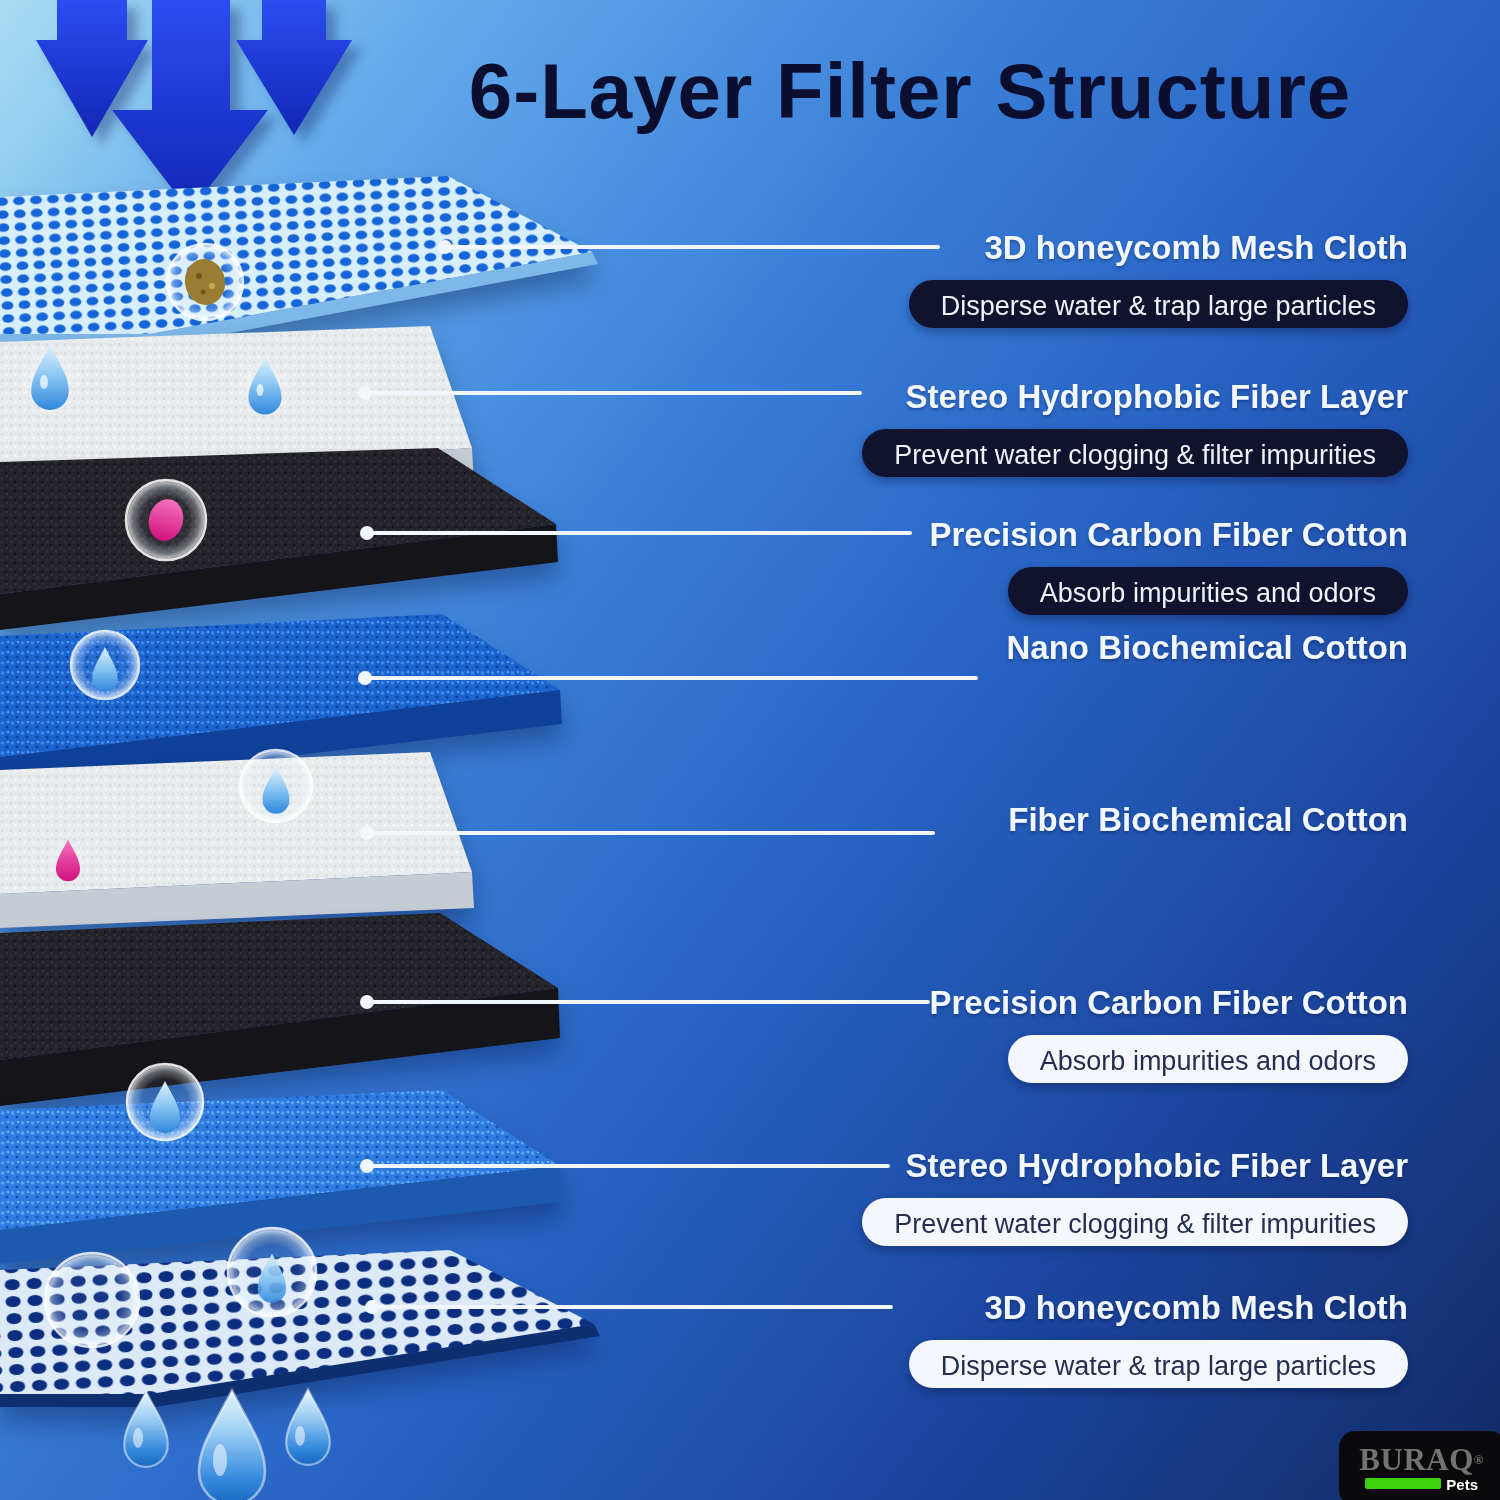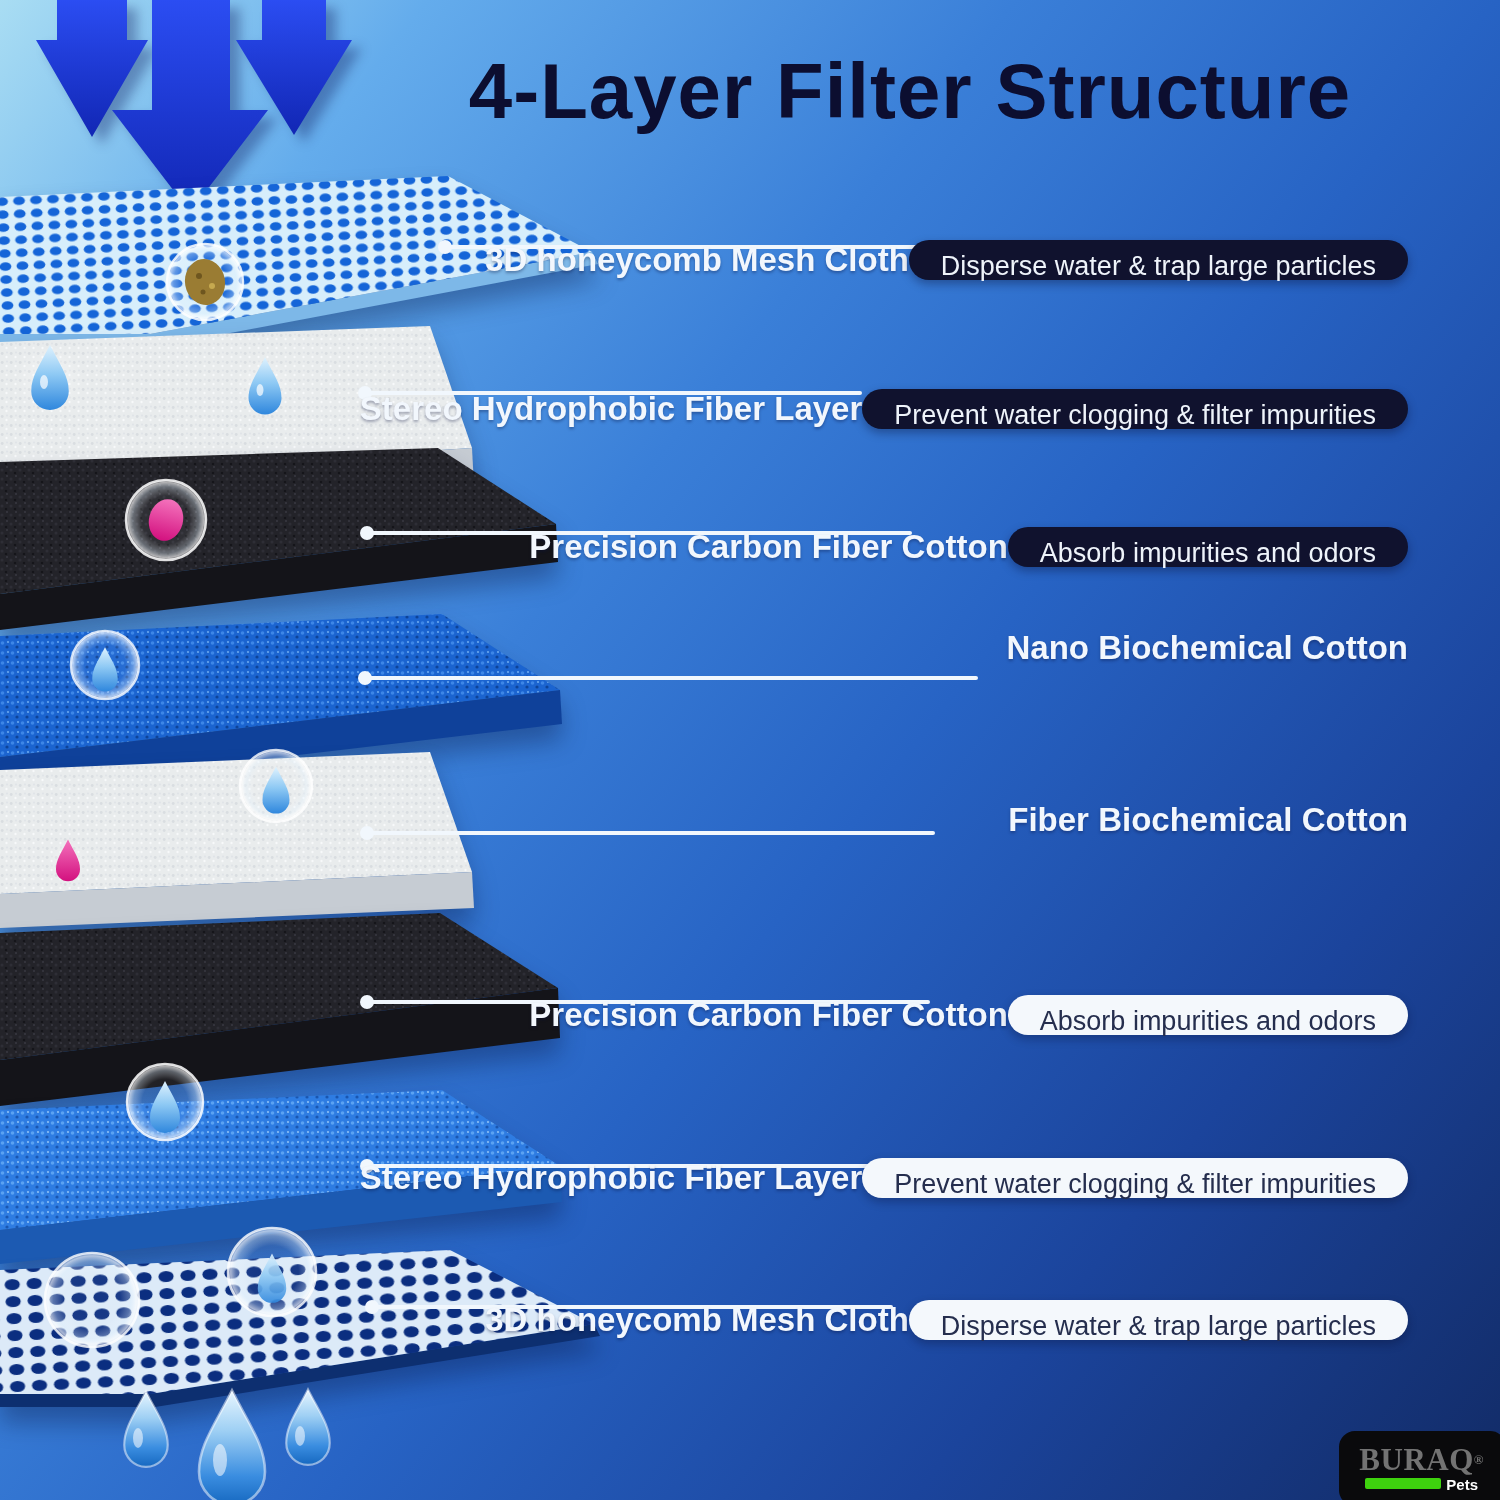--- a/index.html
+++ b/index.html
@@ -14,27 +14,27 @@
 
   .page-title{
     position:absolute;left:340px;right:20px;top:46px;margin:0;
     text-align:center;font-size:78px;font-weight:800;letter-spacing:1px;
     color:#0c0e30;
   }
 
   .cline{position:absolute;height:4px;background:#f1f7fd;border-radius:3px;}
   .cline::before{content:"";position:absolute;left:-7px;top:-5px;width:14px;height:14px;border-radius:50%;background:#f1f7fd;}
 
-  .callout{position:absolute;right:92px;display:flex;flex-direction:row;align-items:flex-end;}
+  .callout{position:absolute;right:92px;display:flex;flex-direction:column;align-items:flex-end;}
   .c-title{
     font-size:33px;font-weight:700;color:#f2f7fd;line-height:40px;white-space:nowrap;
     text-shadow:0 2px 3px rgba(8,18,60,0.35);
   }
   .pill{
-    margin-top:12px;height:40px;border-radius:27px;padding:0 32px;
+    margin-top:12px;height:48px;border-radius:27px;padding:0 32px;
     font-size:27px;line-height:52px;white-space:nowrap;font-weight:400;
   }
   .pill.dark{background:#10122e;color:#eef3fa;box-shadow:0 4px 10px rgba(5,10,40,0.35);}
   .pill.light{background:#f4f8fc;color:#252e4e;box-shadow:0 4px 10px rgba(5,10,40,0.30);}
 
   .logo{
     position:absolute;right:-6px;bottom:-6px;background:#0a0a0c;border-radius:16px;
     padding:14px 22px 14px 20px;display:flex;flex-direction:column;align-items:center;
   }
   .logo-name{font-size:31px;font-weight:800;color:#737373;letter-spacing:0.5px;line-height:30px;font-family:Liberation Serif, serif;}
@@ -214,21 +214,21 @@
         <use href="#dropShape" transform="scale(2.2)" fill="url(#gDrip)" stroke="rgba(255,255,255,0.5)" stroke-width="1.2"></use>
         <ellipse cx="-12" cy="8" rx="7" ry="16" fill="rgba(255,255,255,0.55)"></ellipse>
       </g>
     <g transform="translate(308,1430)">
         <use href="#dropShape" transform="scale(1.45)" fill="url(#gDrip)" stroke="rgba(255,255,255,0.5)" stroke-width="1.5"></use>
         <ellipse cx="-8" cy="6" rx="5" ry="10" fill="rgba(255,255,255,0.55)"></ellipse>
       </g>
   </g>
 </svg>
 
-<h1 class="page-title">4-Layer Filter Structure</h1>
+<h1 class="page-title">6-Layer Filter Structure</h1>
 
 <div class="cline" style="left:445px;top:245px;width:495px"></div>
 <div class="cline" style="left:365px;top:391px;width:497px"></div>
 <div class="cline" style="left:367px;top:531px;width:545px"></div>
 <div class="cline" style="left:365px;top:676px;width:613px"></div>
 <div class="cline" style="left:367px;top:831px;width:568px"></div>
 <div class="cline" style="left:367px;top:1000px;width:563px"></div>
 <div class="cline" style="left:367px;top:1164px;width:523px"></div>
 <div class="cline" style="left:372px;top:1305px;width:521px"></div>
 

